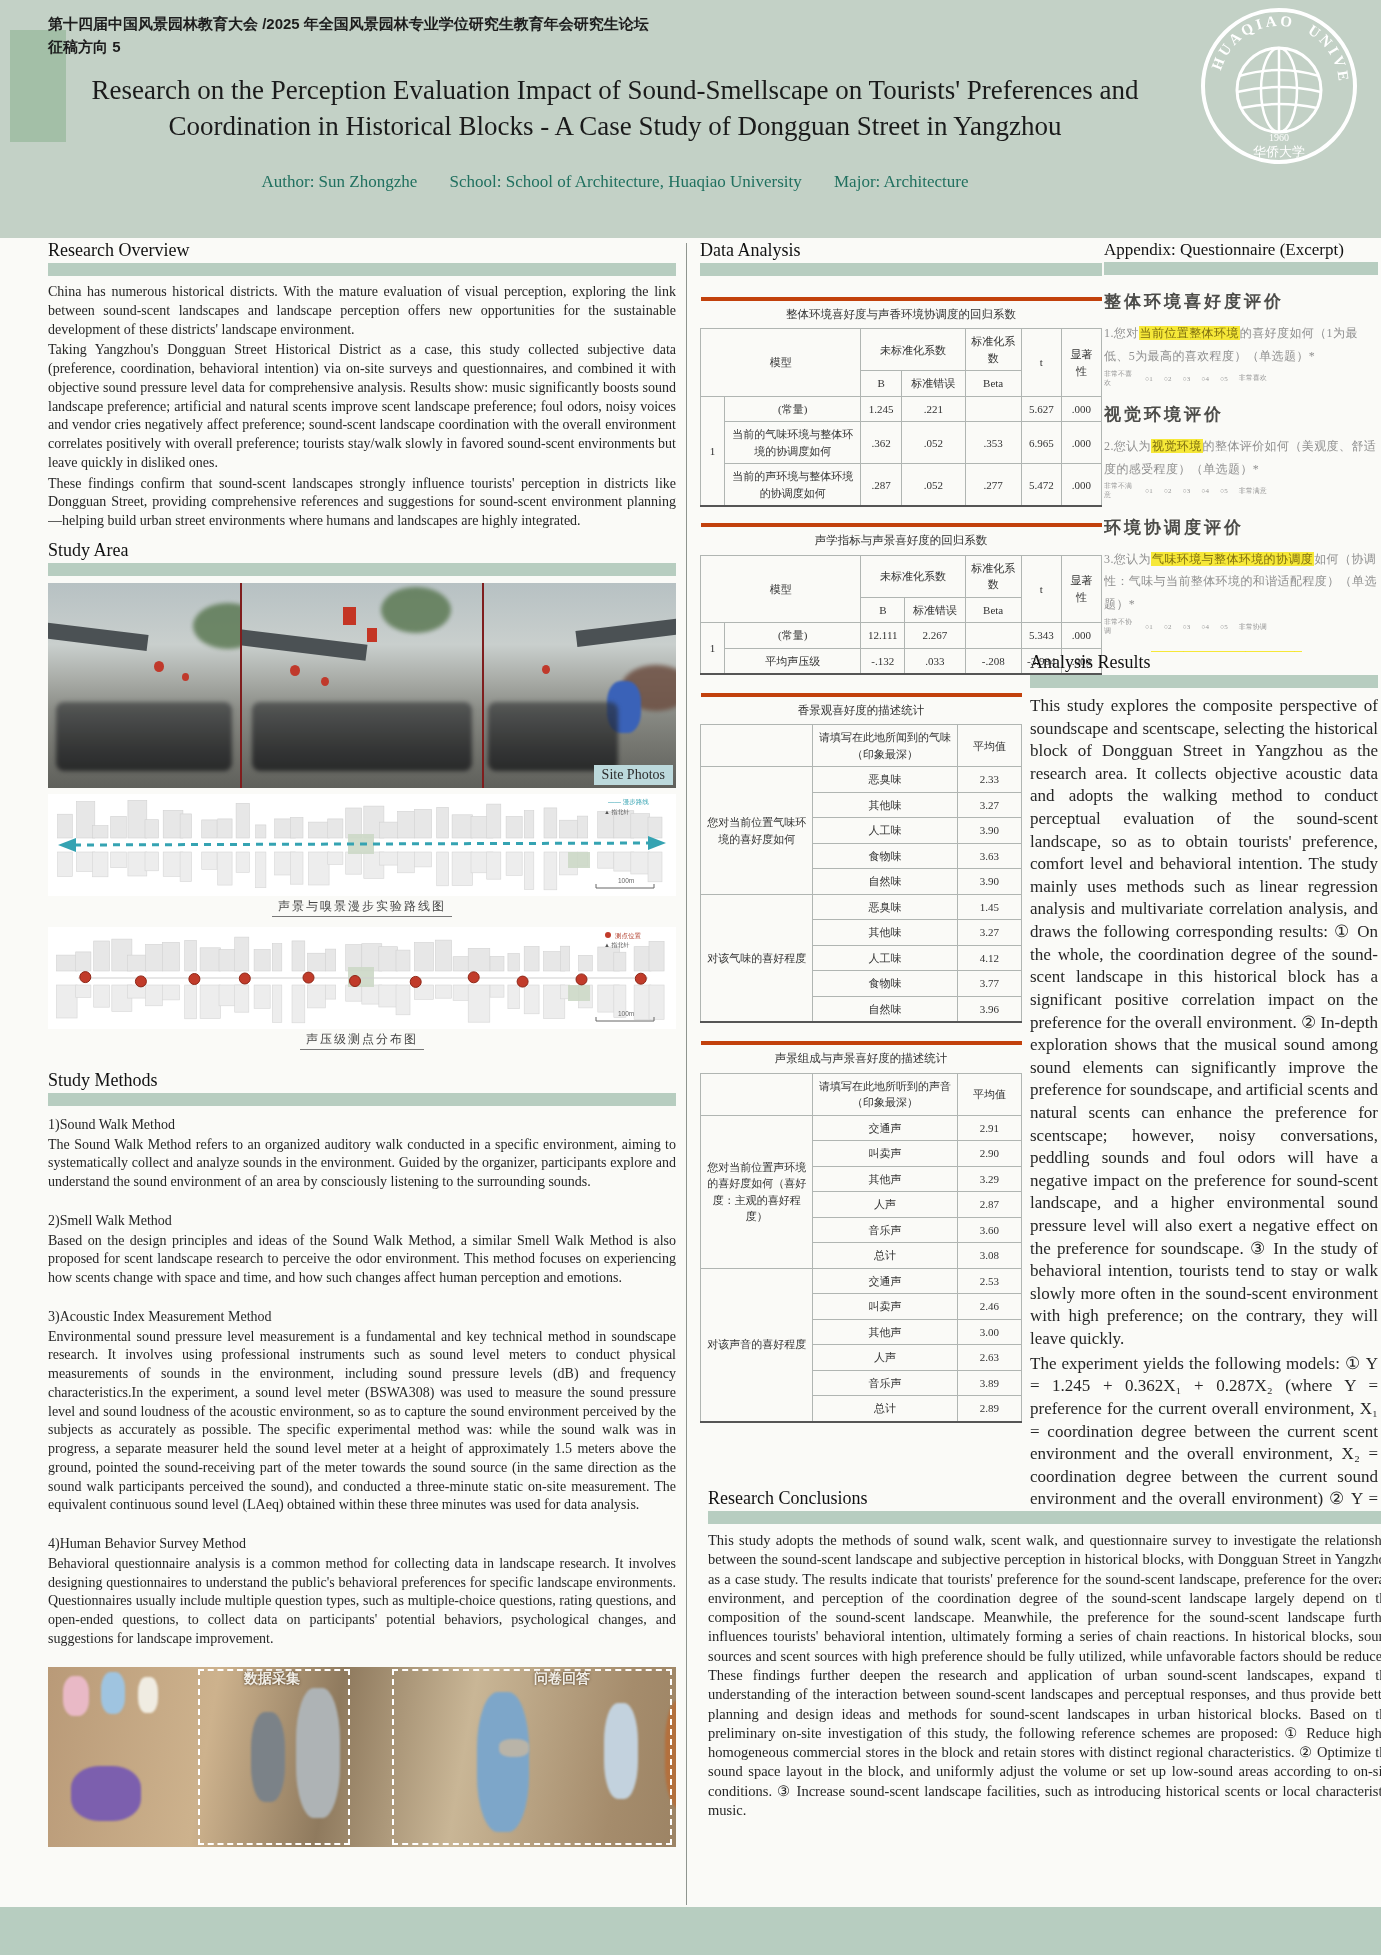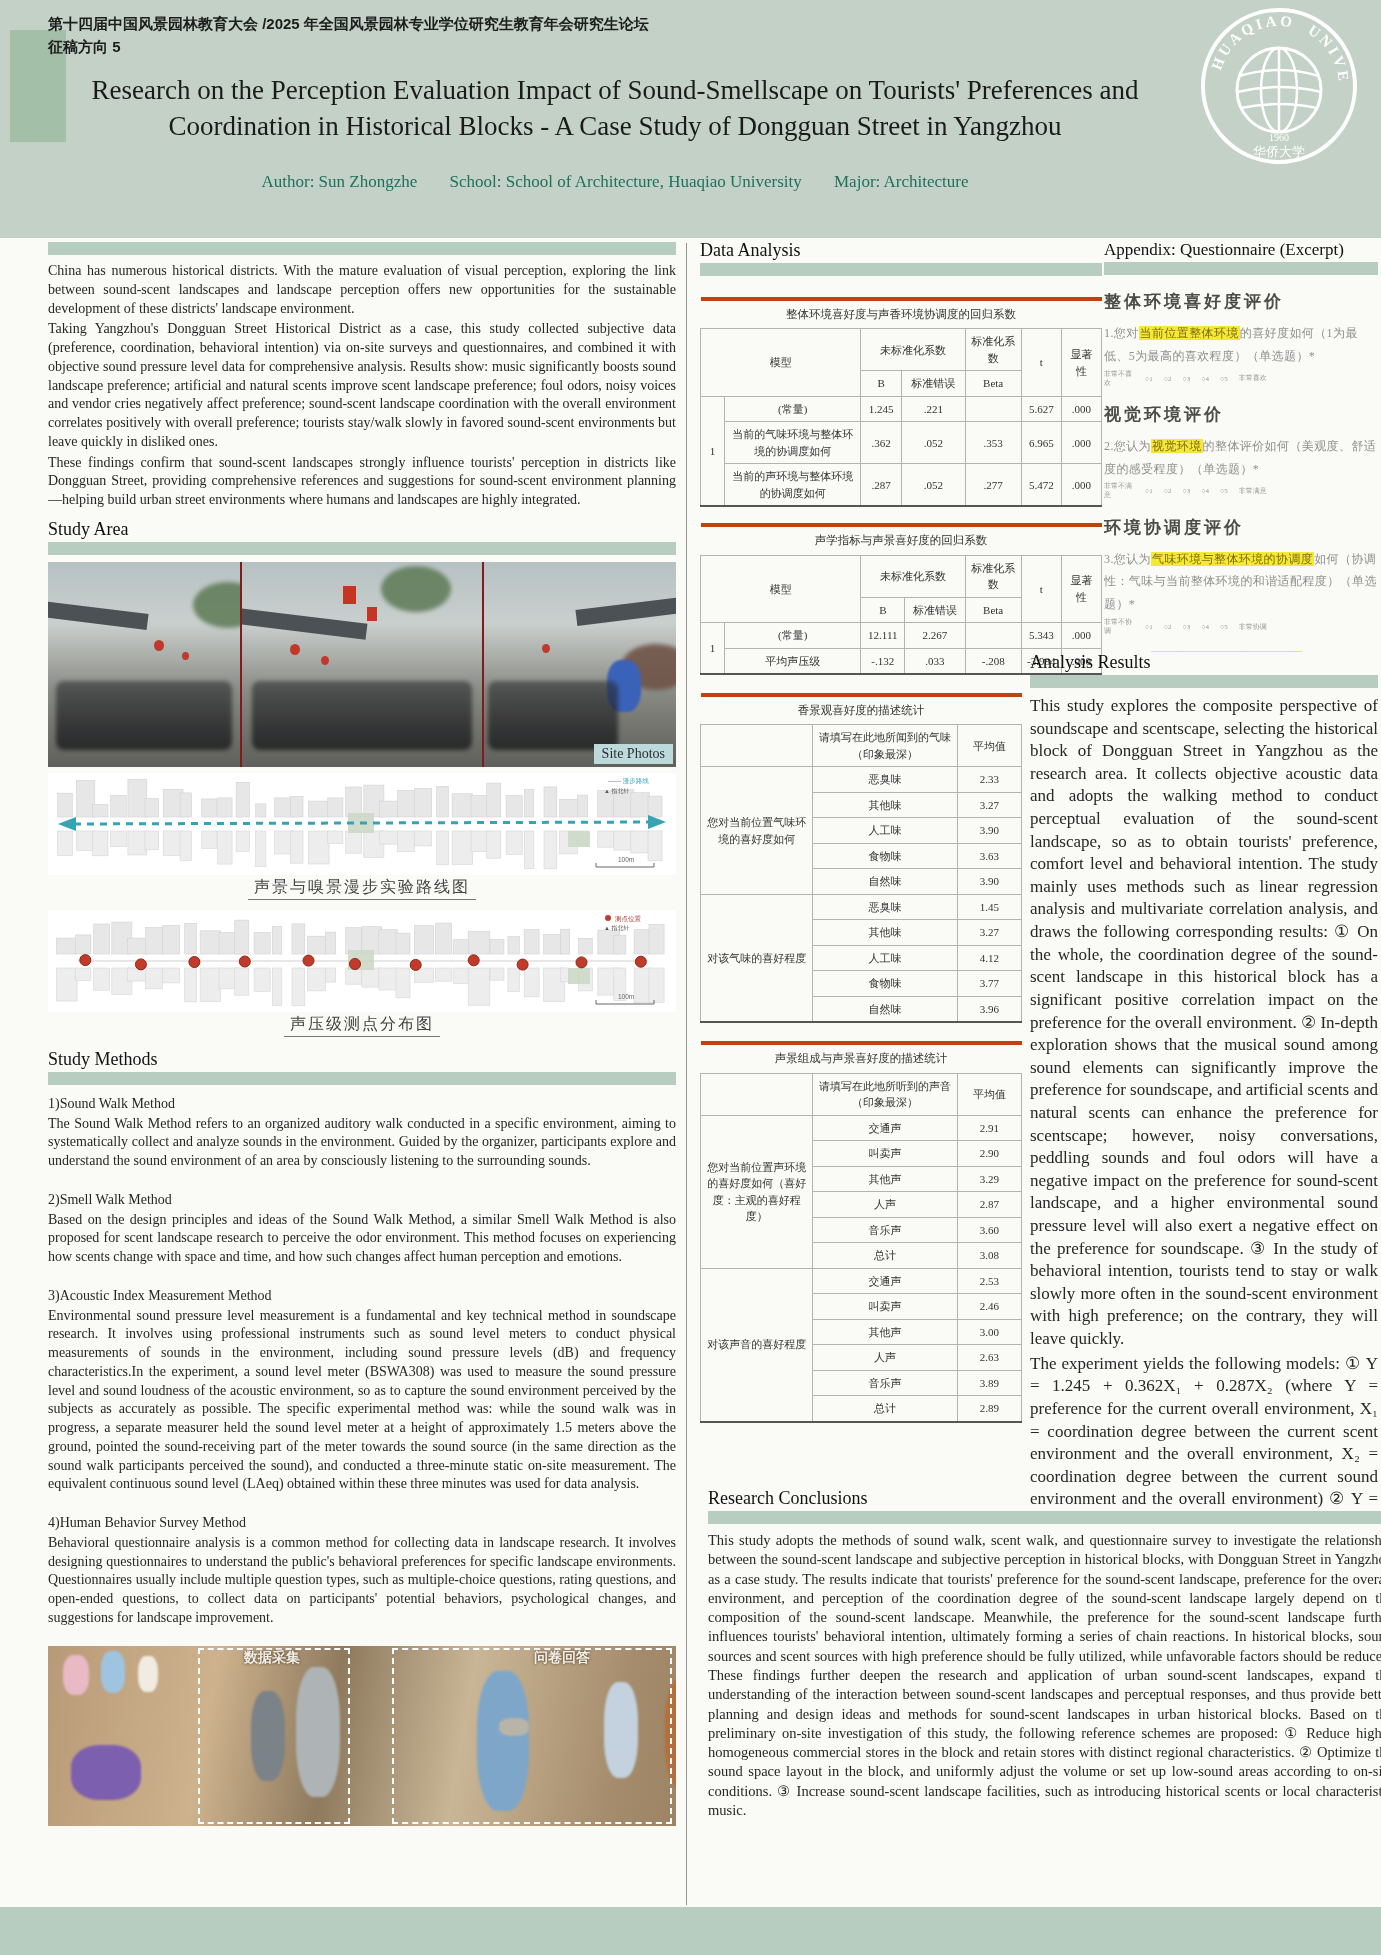--- a/index.html
+++ b/index.html
@@ -49,21 +49,21 @@
   .flag{position:absolute;width:13px;height:18px;background:#c43524;}
   .tree{position:absolute;width:70px;height:46px;border-radius:50%;background:#5d7a55;filter:blur(2px);opacity:.85;}
   .crowd{position:absolute;left:4%;right:4%;bottom:8%;height:34%;border-radius:8px;
     background:linear-gradient(180deg,rgba(40,42,45,.55),rgba(25,26,28,.8));filter:blur(2px);}
   .site-label{position:absolute;right:3px;bottom:3px;background:#bcd9dc;color:#2c2c2c;
     font-size:14px;padding:2px 8px;}
 
   
   .mapwrap{margin-top:6px;text-align:center;}
   .mapwrap svg{display:block;background:#fff;}
-  .map-cap{display:inline-block;font-size:16px;color:#444;letter-spacing:2px;
+  .map-cap{display:inline-block;font-size:12px;color:#444;letter-spacing:2px;
     border-bottom:1px solid #777;padding:0 6px 1px 6px;margin:2px auto 4px auto;
     font-family:"Liberation Sans","DejaVu Sans",sans-serif;}
 
   
   .bphoto{position:relative;width:752px;height:180px;margin-top:8px;overflow:hidden;
     background:linear-gradient(100deg,#b99a78 0%,#cdb28d 22%,#8f7a5e 38%,#c9b696 55%,#a58c6c 75%,#8d7558 100%);}
   .blob{position:absolute;border-radius:40%;filter:blur(1px);}
   .dashbox{position:absolute;border:2px dashed #fff;}
   .bp-label{position:absolute;top:3px;color:#f2efe8;font-weight:bold;font-size:14px;
     font-family:"Liberation Sans","DejaVu Sans",sans-serif;text-shadow:0 0 3px rgba(60,40,20,.9);}
@@ -120,20 +120,21 @@
   <path d="M40 70 Q80 58 120 70" fill="none" stroke="#fff" stroke-width="2.5"></path>
   <path d="M38 86 Q80 76 122 86" fill="none" stroke="#fff" stroke-width="2.5"></path>
   <path d="M42 102 Q80 94 118 102" fill="none" stroke="#fff" stroke-width="2.5"></path>
   <text x="80" y="135" text-anchor="middle" font-size="10" fill="#fff" font-family="Liberation Serif,serif">1960</text>
   <text x="80" y="150" text-anchor="middle" font-size="13" fill="#fff" font-family="Liberation Serif,serif">华侨大学</text>
 </svg>
 
 <div class="vdivider"></div>
 
 <div class="col-left">
+  <div class="sec-h">Research Overview</div>
   <div class="sec-bar"></div>
   <div class="body-txt" id="overview-paras">
       <p>China has numerous historical districts. With the mature evaluation of visual perception, exploring the link between sound-scent landscapes and landscape perception offers new opportunities for the sustainable development of these districts' landscape environment.</p>
       <p>Taking Yangzhou's Dongguan Street Historical District as a case, this study collected subjective data (preference, coordination, behavioral intention) via on-site surveys and questionnaires, and combined it with objective sound pressure level data for comprehensive analysis. Results show: music significantly boosts sound landscape preference; artificial and natural scents improve scent landscape preference; foul odors, noisy voices and vendor cries negatively affect preference; sound-scent landscape coordination with the overall environment correlates positively with overall preference; tourists stay/walk slowly in favored sound-scent environments but leave quickly in disliked ones.</p>
       <p>These findings confirm that sound-scent landscapes strongly influence tourists' perception in districts like Dongguan Street, providing comprehensive references and suggestions for sound-scent environment planning—helping build urban street environments where humans and landscapes are highly integrated.</p>
     </div>
 
   <div class="sec-h" style="margin-top:9px">Study Area</div>
   <div class="sec-bar"></div>
 
@@ -332,21 +333,21 @@
         <circle cx="592.8" cy="51.7" r="5.5" fill="#c13b2a" stroke="#8e2717" stroke-width="1"></circle>
         <circle cx="560" cy="8" r="3" fill="#c13b2a"></circle>
         <text x="567" y="10.5" font-size="6.5" fill="#b03a28" font-family="Liberation Sans,sans-serif">测点位置</text>
         <text x="556" y="20" font-size="6" fill="#555" font-family="Liberation Sans,sans-serif">▲ 指北针</text>
         <line x1="548" y1="94" x2="606" y2="94" stroke="#666" stroke-width="1"></line>
         <line x1="548" y1="90" x2="548" y2="94" stroke="#666" stroke-width="1"></line>
         <line x1="606" y1="90" x2="606" y2="94" stroke="#666" stroke-width="1"></line>
         <text x="570" y="89" font-size="6.5" fill="#666" font-family="Liberation Sans,sans-serif">100m</text>
       </svg><div class="map-cap">声压级测点分布图</div></div>
 
-  <div class="sec-h" style="margin-top:8px">Study Methods</div>
+  <div class="sec-h" style="margin-top:16px">Study Methods</div>
   <div class="sec-bar"></div>
   <div class="body-txt" id="methods-blocks">
       <div class="m-title">1)Sound Walk Method</div>
       <p>The Sound Walk Method refers to an organized auditory walk conducted in a specific environment, aiming to systematically collect and analyze sounds in the environment. Guided by the organizer, participants explore and understand the sound environment of an area by consciously listening to the surrounding sounds.</p>
       <div class="m-gap"></div>
       <div class="m-title">2)Smell Walk Method</div>
       <p>Based on the design principles and ideas of the Sound Walk Method, a similar Smell Walk Method is also proposed for scent landscape research to perceive the odor environment. This method focuses on experiencing how scents change with space and time, and how such changes affect human perception and emotions.</p>
       <div class="m-gap"></div>
       <div class="m-title">3)Acoustic Index Measurement Method</div>
       <p>Environmental sound pressure level measurement is a fundamental and key technical method in soundscape research. It involves using professional instruments such as sound level meters to conduct physical measurements of sounds in the environment, including sound pressure levels (dB) and frequency characteristics.In the experiment, a sound level meter (BSWA308) was used to measure the sound pressure level and sound loudness of the acoustic environment, so as to capture the sound environment perceived by the subjects as accurately as possible. The specific experimental method was: while the sound walk was in progress, a separate measurer held the sound level meter at a height of approximately 1.5 meters above the ground, pointed the sound-receiving part of the meter towards the sound source (in the same direction as the sound walk participants perceived the sound), and conducted a three-minute static on-site measurement. The equivalent continuous sound level (LAeq) obtained within these three minutes was used for data analysis.</p>

